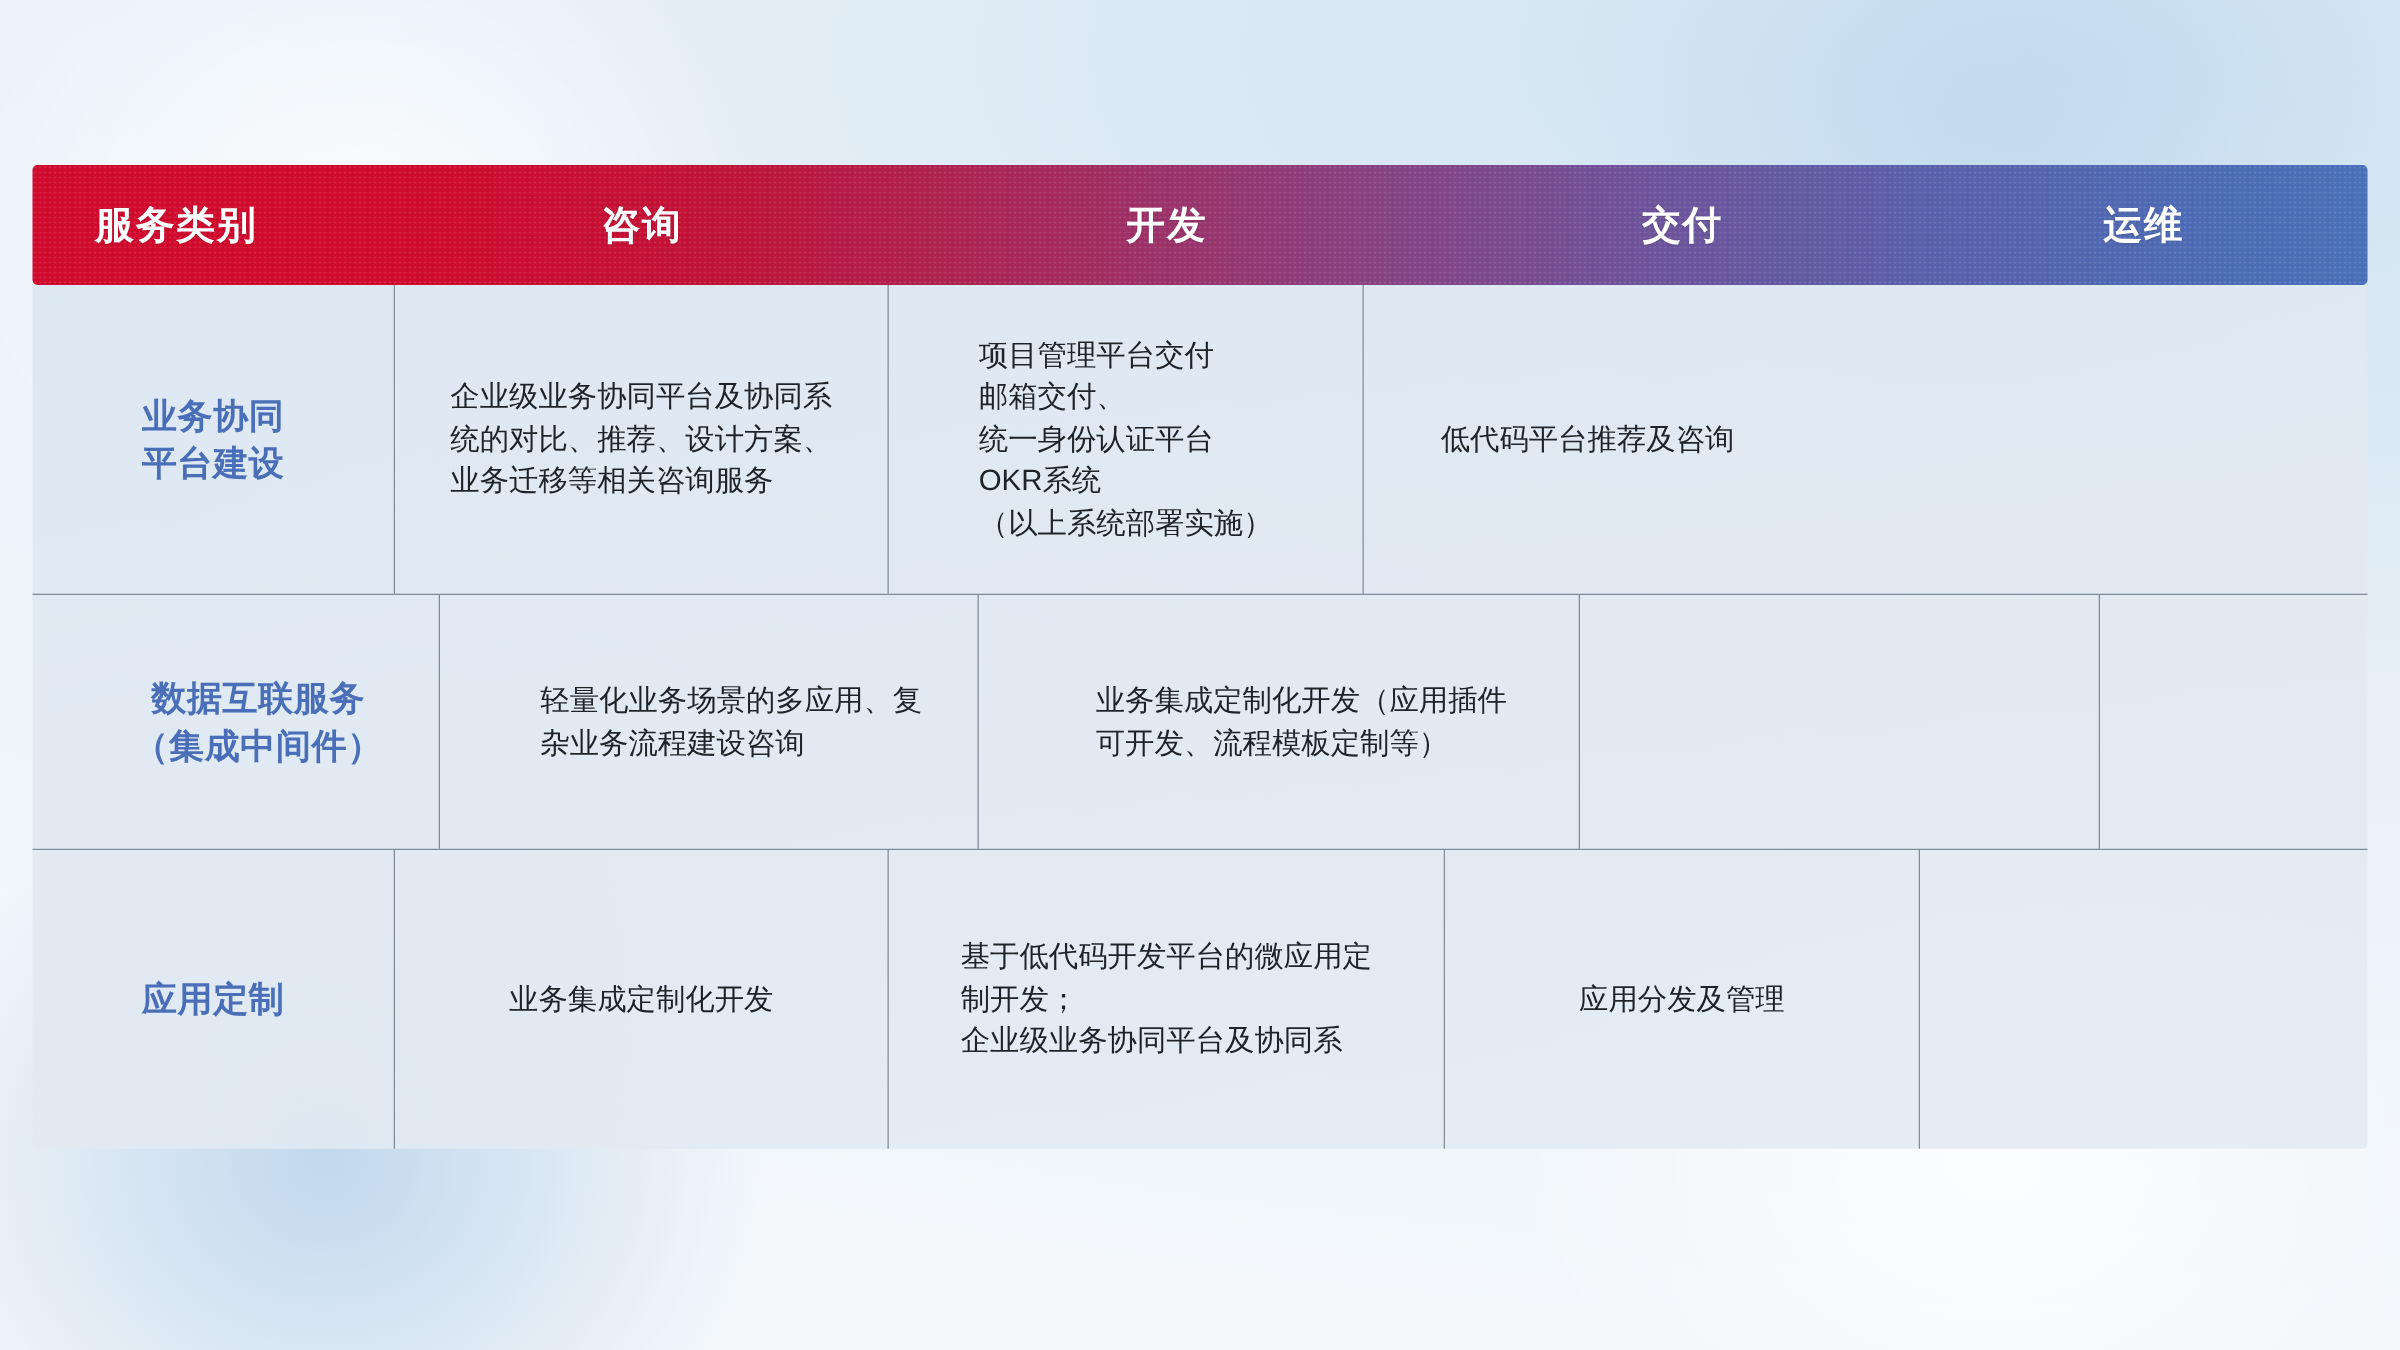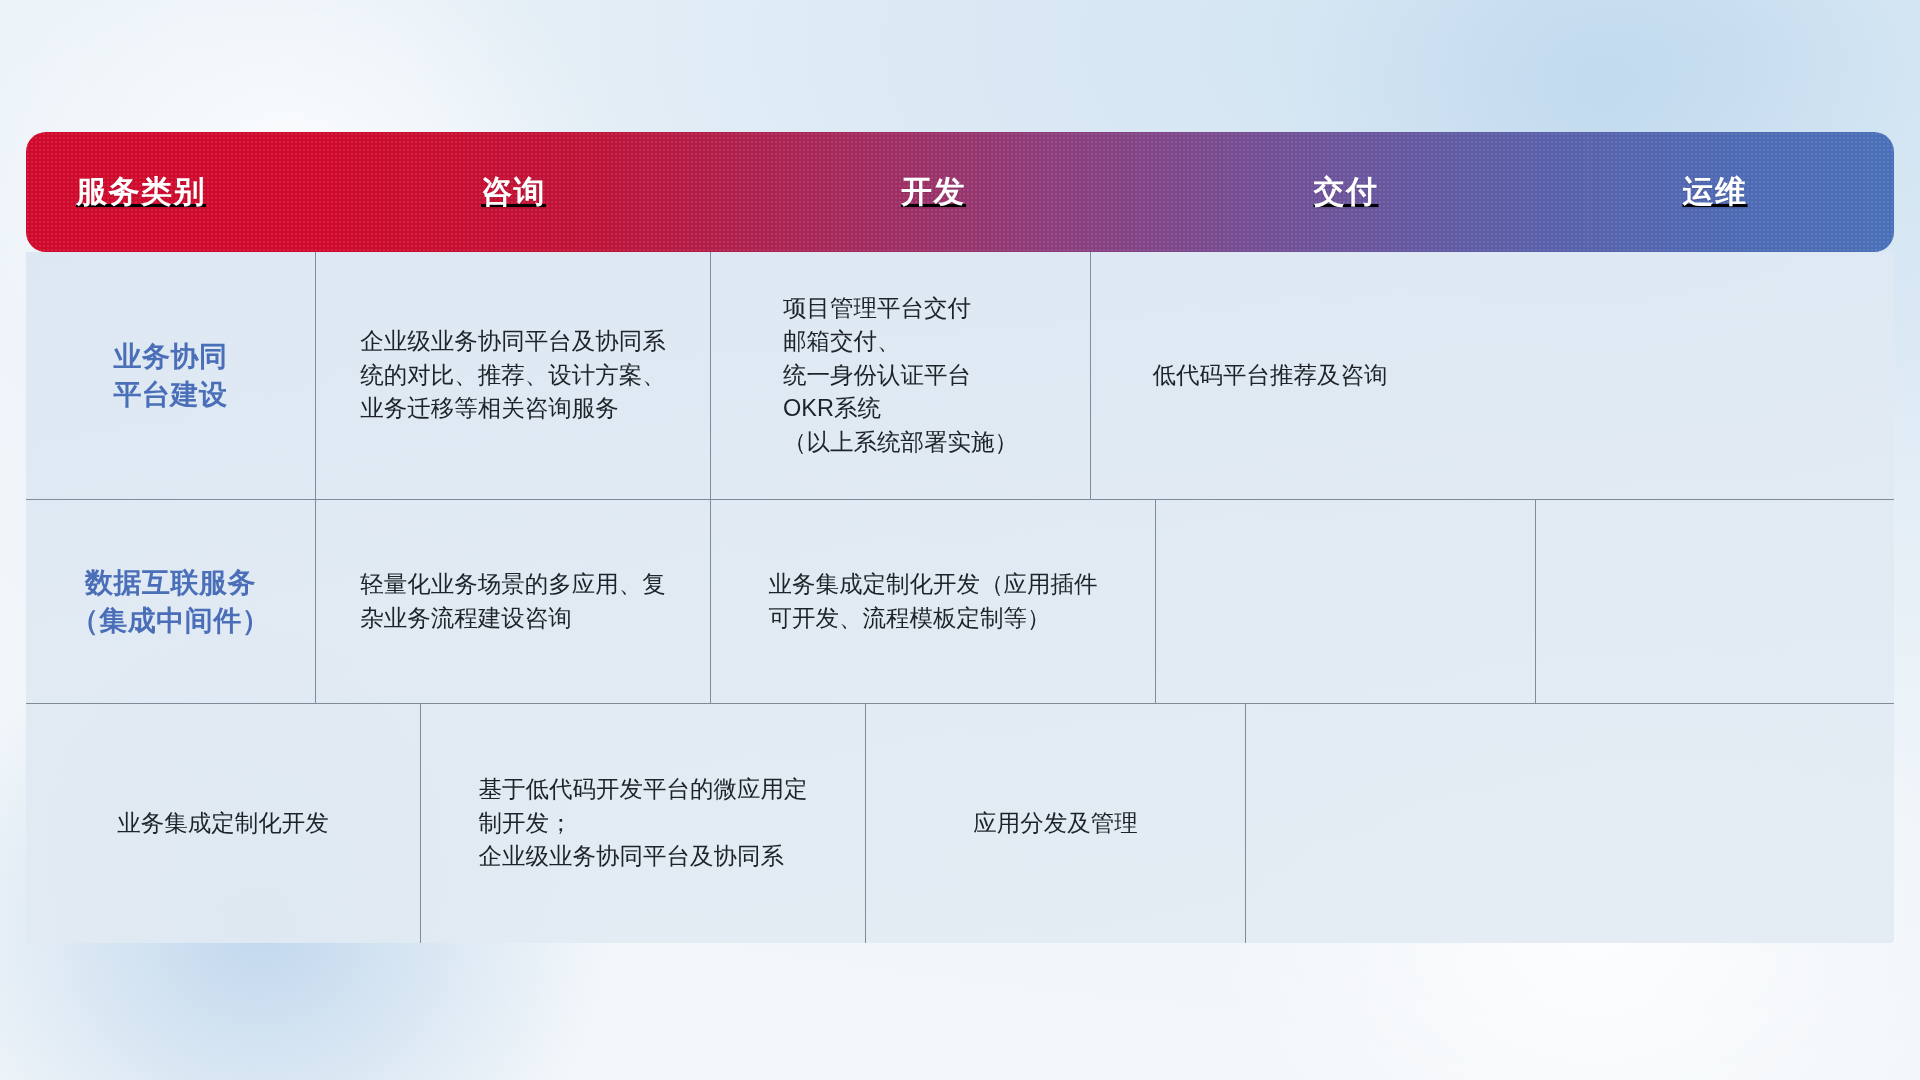--- a/index.html
+++ b/index.html
@@ -43,35 +43,34 @@
   #table-wrap {
     position:absolute;
     left:26px; top:132px;
     width:1868px;
     z-index:3;
   }
 
   
   #header-row {
     display:flex;
-    height:120px;
-    border-radius:20px;
+    height:96px;
+    border-radius:4px;
     overflow:hidden;
     background:linear-gradient(90deg,
         #cf0a2c 0%,
         #cf0a2c 16%,
         #bf1338 30%,
         #a42a5c 44%,
         #8a3f7e 56%,
         #6f5198 68%,
         #5b5fa8 80%,
         #4d6ab4 92%,
         #4a6fb8 100%);
     position:relative;
-    text-decoration:underline;
   }
   #header-row::after{
     content:"";
     position:absolute; inset:0;
     background-image:radial-gradient(rgba(255,255,255,.10) .8px, transparent .9px);
     background-size:4px 4px;
     pointer-events:none;
   }
   .hcell {
     display:flex;
@@ -129,21 +128,21 @@
 
   
   .c1 { width:290px; flex:0 0 290px; }
   .c2 { width:395px; flex:0 0 395px; }
   .c3 { width:445px; flex:0 0 445px; }
   .c4 { width:380px; flex:0 0 380px; }
   .c5 { width:358px; flex:0 0 358px; }
 
   
   #row-0 .bcell { min-height:247px; }
-  #row-1 .bcell { min-height:203px; }
+  #row-1 .bcell { min-height:203px;margin-left:36px; }
   #row-2 .bcell { min-height:239px; }
 </style>
 </head>
 <body>
 
 <div id="bg-base"></div>
 <div id="bg-tl"></div>
 <div id="bg-tr"></div>
 <div id="bg-bl"></div>
 <div id="bg-br"></div>
@@ -179,20 +178,21 @@
 （集成中间件）</div>
       <div class="bcell c2 sep-r">轻量化业务场景的多应用、复
 杂业务流程建设咨询</div>
       <div class="bcell c3 sep-r">业务集成定制化开发（应用插件
 可开发、流程模板定制等）</div>
       <div class="bcell c4 sep-r"></div>
       <div class="bcell c5"></div>
     </div>
 
     <div class="brow" id="row-2">
+      <div class="bcell label c1 sep-r">应用定制</div>
       <div class="bcell c2 sep-r">业务集成定制化开发</div>
       <div class="bcell c3 sep-r">基于低代码开发平台的微应用定
 制开发；
 企业级业务协同平台及协同系</div>
       <div class="bcell c4 sep-r">应用分发及管理</div>
       <div class="bcell c5"></div>
     </div>
 
   </div>
 </div>

